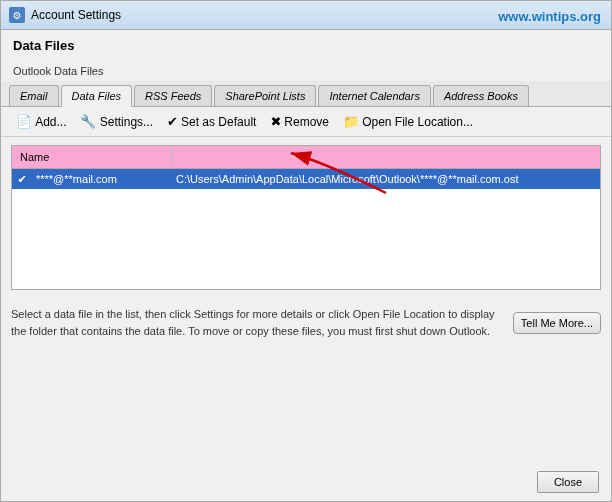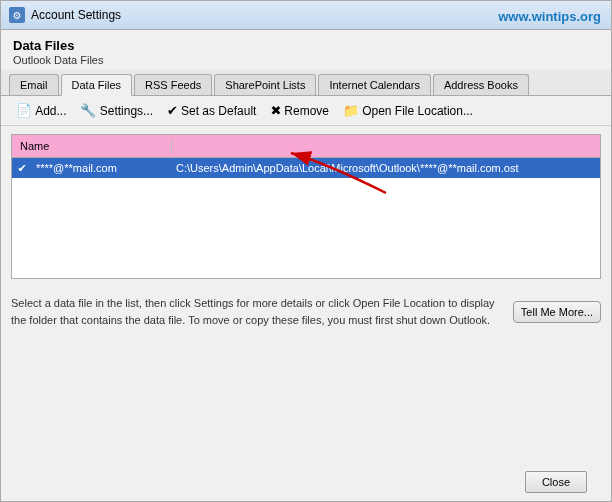--- a/index.html
+++ b/index.html
@@ -57,41 +57,42 @@
 
     .breadcrumb-title {
       font-size: 13px;
       font-weight: bold;
       color: #000;
     }
 
     .breadcrumb-sub {
       font-size: 11px;
       color: #333;
-      margin-top: 1px;
+      margin-top: 12px;
     }
 
     .tabs-bar {
       display: flex;
       border-bottom: 1px solid #aaa;
       background: #e8e8e8;
       padding: 4px 8px 0 8px;
       gap: 0;
     }
 
     .tab {
       padding: 4px 10px;
       border: 1px solid #aaa;
       border-bottom: none;
       background: #ddd;
       cursor: pointer;
       font-size: 11px;
       color: #000;
       margin-right: 2px;
       border-radius: 3px 3px 0 0;
+      font-style: italic;
     }
 
     .tab.active {
       background: #f0f0f0;
       border-bottom: 1px solid #f0f0f0;
       z-index: 1;
       margin-bottom: -1px;
       font-weight: normal;
     }
 
@@ -211,21 +212,21 @@
       cursor: pointer;
       font-size: 11px;
       white-space: nowrap;
       border-radius: 4px;
       flex-shrink: 0;
     }
 
     .footer {
       position: absolute;
       bottom: 8px;
-      right: 24px;
+      right: 12px;
       display: flex;
       gap: 6px;
       padding-left: 45px;
     }
 
     .footer-btn {
       padding: 4px 16px;
       background: linear-gradient(to bottom, #f5f5f5, #e0e0e0);
       border: 1px solid #999;
       cursor: pointer;

